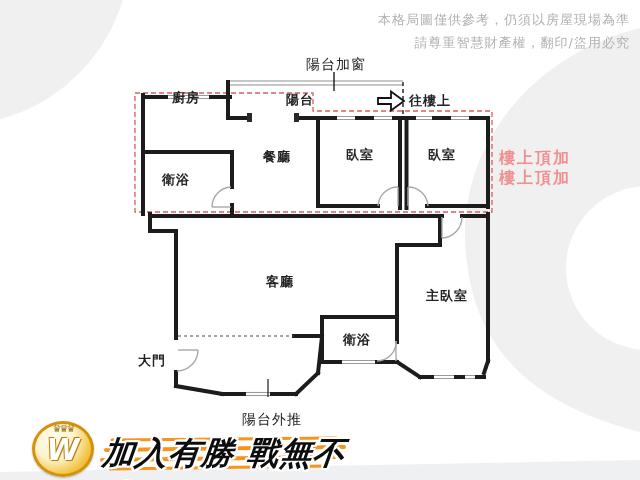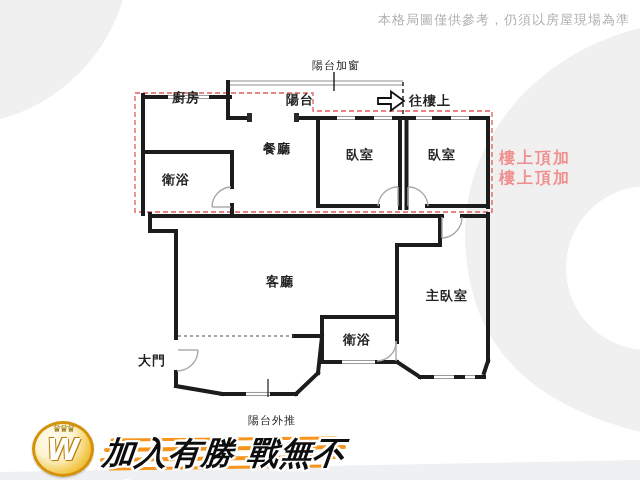--- a/index.html
+++ b/index.html
@@ -3,26 +3,26 @@
 <meta charset="utf-8">
 <style>
   html,body{margin:0;padding:0;}
   body{font-family:"DejaVu Sans","Liberation Sans",sans-serif;}
   #stage{position:relative;width:640px;height:480px;background:#ffffff;overflow:hidden;}
   #stage svg.plan{position:absolute;left:0;top:0;}
 
   
   .lbl{position:absolute;color:#222;font-size:13px;font-weight:600;letter-spacing:1px;
        transform:translate(-50%,-50%);white-space:nowrap;}
-  .lbl.small{font-size:11px;font-weight:500;}
+  .lbl.small{font-size:14px;font-weight:500;}
   .lbl.left-anchor{transform:translate(0,-50%);}
 
   .kitchen-lbl{left:186px;top:98px;}
   .bath-upper-lbl{left:176px;top:180px;}
-  .dining-lbl{left:277px;top:149px;}
+  .dining-lbl{left:277px;top:157px;}
   .balcony-lbl{left:289px;top:100px;padding-left:22px;}
   .balcony-window-lbl{left:336px;top:65px;}
   .to-upstairs-lbl{left:409px;top:101px;}
   .bedroom-left-lbl{left:360px;top:155px;}
   .bedroom-right-lbl{left:442px;top:155px;}
   .living-lbl{left:280px;top:282px;}
   .master-lbl{left:447px;top:296px;}
   .bath-lower-lbl{left:357px;top:340px;}
   .main-door-lbl{left:152px;top:361px;}
   .balcony-push-lbl{left:268px;top:420px;padding-left:8px;}
@@ -175,20 +175,21 @@
     <g stroke="#f7941d" stroke-linecap="round">
       <line x1="112" y1="440" x2="336" y2="438" stroke-width="3"></line>
       <line x1="106" y1="450" x2="344" y2="447" stroke-width="4"></line>
       <line x1="102" y1="460" x2="338" y2="457" stroke-width="4"></line>
       <line x1="110" y1="469" x2="326" y2="466" stroke-width="3"></line>
     </g>
   </svg>
 
   <div class="disclaimer">
     <div>本格局圖僅供參考，仍須以房屋現場為準</div>
+    <div>請尊重智慧財產權，翻印/盜用必究</div>
   </div>
 
   <div class="lbl small balcony-window-lbl">陽台加窗</div>
   <div class="lbl balcony-lbl">陽台</div>
   <div class="lbl left-anchor to-upstairs-lbl">往樓上</div>
   <div class="lbl kitchen-lbl">廚房</div>
   <div class="lbl bath-upper-lbl">衛浴</div>
   <div class="lbl dining-lbl">餐廳</div>
   <div class="lbl bedroom-left-lbl">臥室</div>
   <div class="lbl bedroom-right-lbl">臥室</div>

